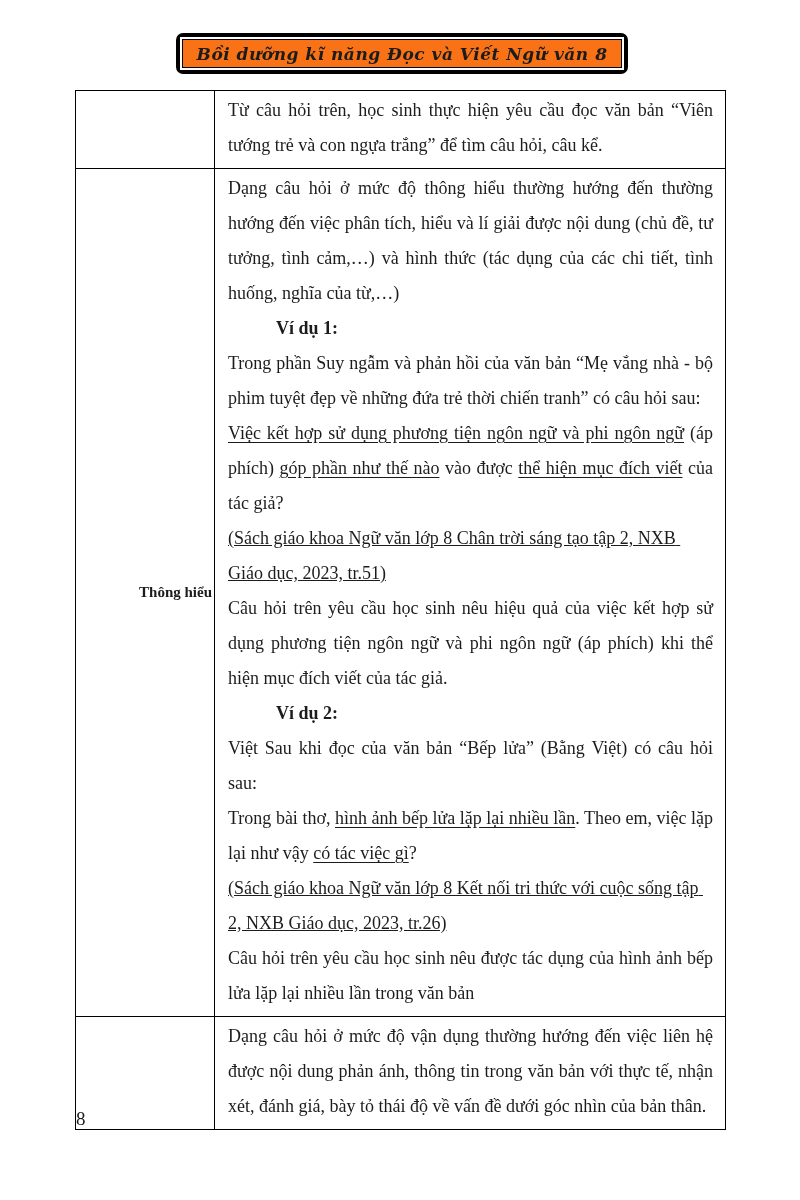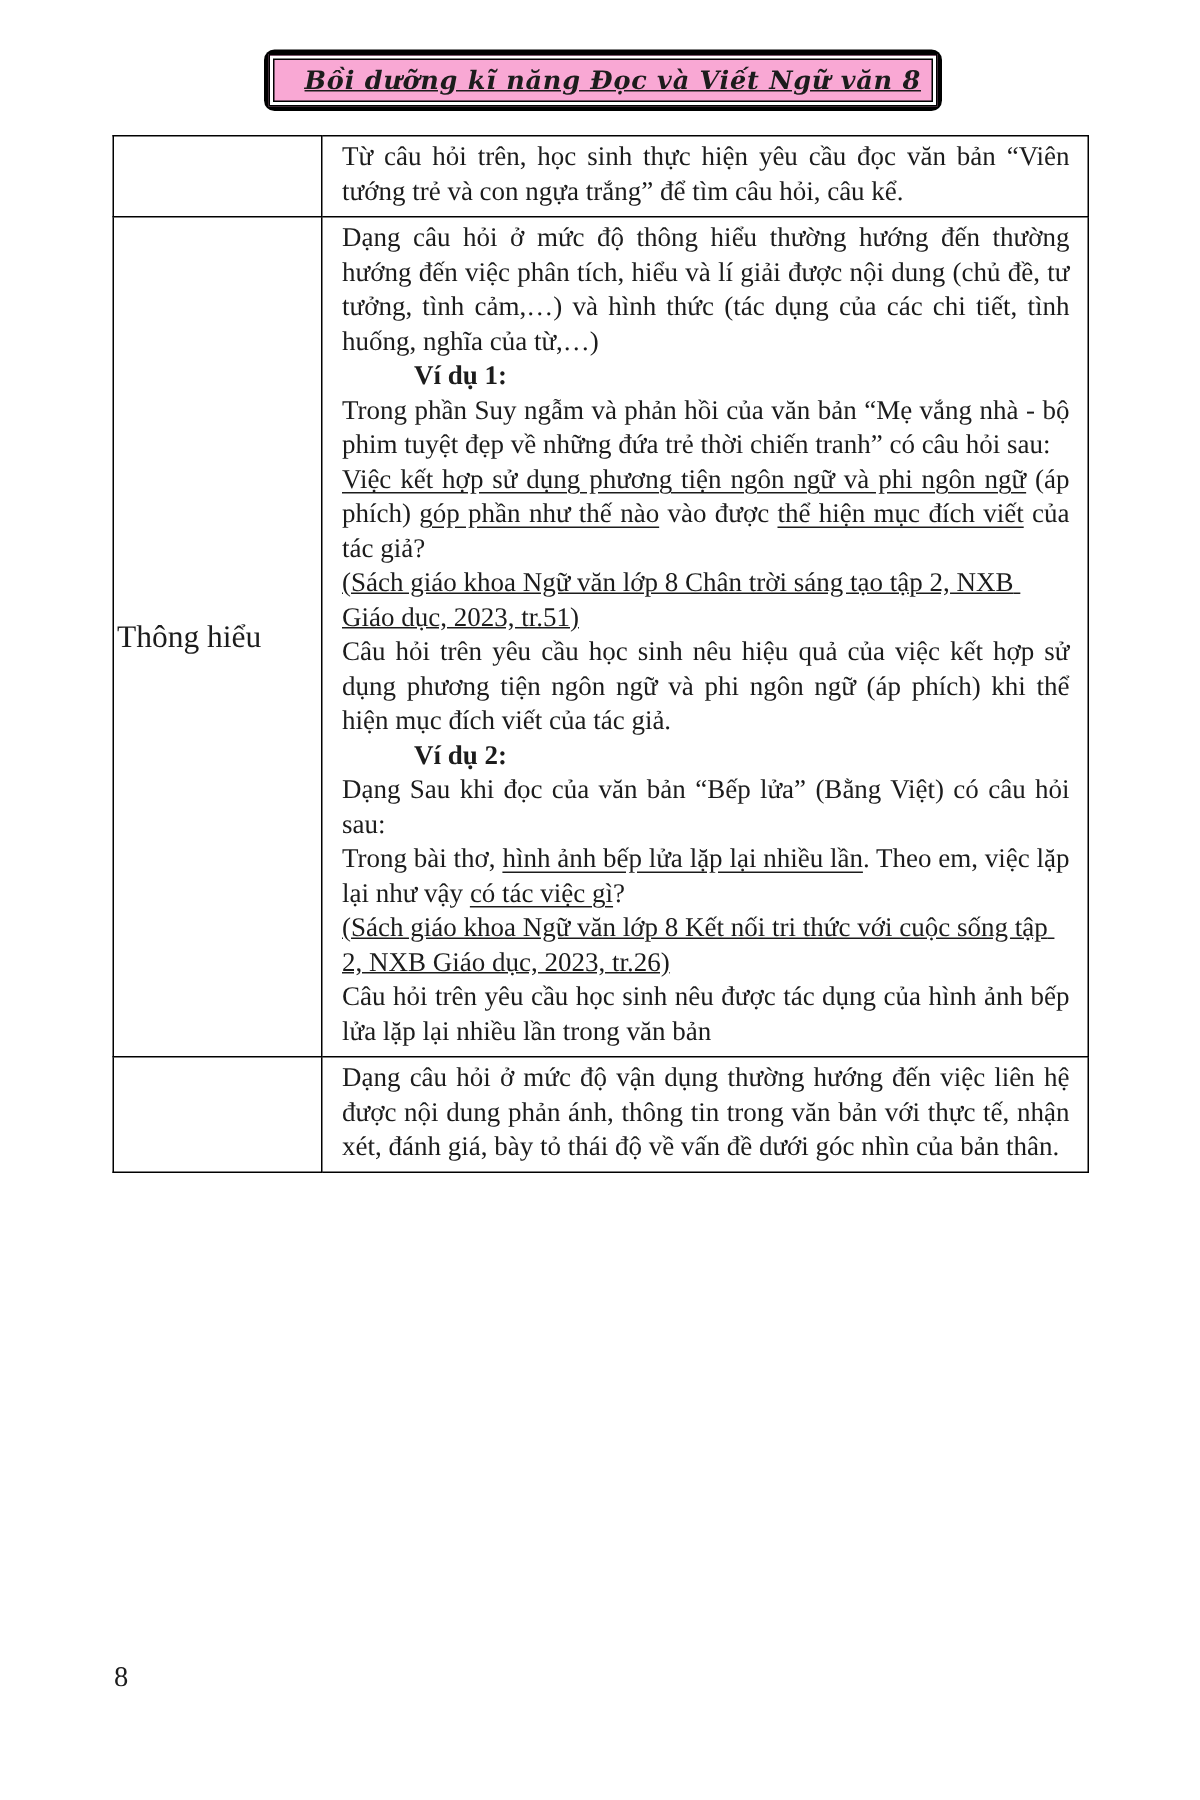--- a/index.html
+++ b/index.html
@@ -12,54 +12,53 @@
   }
   .page { position: relative; width: 800px; height: 1200px; overflow: hidden; }
 
   
   .banner-wrap {
     position: absolute; left: 176px; top: 33px; width: 452px;
     background: #000; border-radius: 7px; padding: 3px;
     box-sizing: border-box;
   }
   .banner-inner {
-    background: #f9a8d4;
+    background: #f97316;
     border: 1px solid #000;
     box-shadow: inset 0 0 0 2px #fff, inset 0 0 0 3px #000;
     padding: 7px 10px 6px;
-    text-align: right;
-    text-decoration: underline;
+    text-align: center;
   }
   .banner-title {
     font-family: "DejaVu Serif", serif;
     font-style: italic; font-weight: bold;
     font-size: 17px; letter-spacing: 0.5px;
     white-space: nowrap;
   }
 
   
   .content-table {
     position: absolute; left: 75px; top: 90px; width: 651px;
     border-collapse: collapse; table-layout: fixed;
   }
   .content-table td {
     border: 1.5px solid #000;
     vertical-align: middle;
   }
   .label-cell {
     width: 134px;
-    text-align: left;
-    font-weight: normal;
-    font-size: 21px;
+    text-align: right;
+    font-weight: bold;
+    font-size: 15px;
     padding: 2px;
   }
   .content-cell {
     padding: 2px 12px 5px 13px;
     font-size: 18px;
-    line-height: 23px;
+    line-height: 35px;
   }
   .content-cell p { margin: 0; text-align: justify; }
   .content-cell p.align-right { text-align: left; text-decoration: underline; }
   .seg { white-space: pre-wrap; }
   .u { text-decoration: underline; text-underline-offset: 3px; }
   .b { font-weight: bold; margin-left: 48px; }
   .i { }
 
   .page-number {
     position: absolute; left: 76px; top: 1108px;
@@ -92,21 +91,21 @@
           <span>Thông hiểu</span>
         </td>
         <td class="content-cell">
             <p><span class="seg">Dạng câu hỏi ở mức độ thông hiểu thường hướng đến thường hướng đến việc phân tích, hiểu và lí giải được nội dung (chủ đề, tư tưởng, tình cảm,…) và hình thức (tác dụng của các chi tiết, tình huống, nghĩa của từ,…)</span></p>
             <p><span class="seg b">Ví dụ 1:</span></p>
             <p><span class="seg">Trong phần Suy ngẫm và phản hồi của văn bản “Mẹ vắng nhà - bộ phim tuyệt đẹp về những đứa trẻ thời chiến tranh” có câu hỏi sau:</span></p>
             <p><span class="seg u">Việc kết hợp sử dụng phương tiện ngôn ngữ và phi ngôn ngữ</span><span class="seg"> (áp phích) </span><span class="seg u">góp phần như thế nào</span><span class="seg"> vào được </span><span class="seg u">thể hiện mục đích viết</span><span class="seg"> của tác giả?</span></p>
             <p class="align-right"><span class="seg">(Sách giáo khoa Ngữ văn lớp 8 Chân trời sáng tạo tập 2, NXB Giáo dục, 2023, tr.51)</span></p>
             <p><span class="seg">Câu hỏi trên yêu cầu học sinh nêu hiệu quả của việc kết hợp sử dụng phương tiện ngôn ngữ và phi ngôn ngữ (áp phích) khi thể hiện mục đích viết của tác giả.</span></p>
             <p><span class="seg b">Ví dụ 2:</span></p>
-            <p><span class="seg">Dạng </span><span class="seg i">Sau khi đọc</span><span class="seg"> của văn bản “Bếp lửa” (Bằng Việt) có câu hỏi sau:</span></p>
+            <p><span class="seg">Việt </span><span class="seg i">Sau khi đọc</span><span class="seg"> của văn bản “Bếp lửa” (Bằng Việt) có câu hỏi sau:</span></p>
             <p><span class="seg">Trong bài thơ, </span><span class="seg u">hình ảnh bếp lửa lặp lại nhiều lần</span><span class="seg">. Theo em, việc lặp lại như vậy </span><span class="seg u">có tác việc gì</span><span class="seg">?</span></p>
             <p class="align-right"><span class="seg">(Sách giáo khoa Ngữ văn lớp 8 Kết nối tri thức với cuộc sống tập 2, NXB Giáo dục, 2023, tr.26)</span></p>
             <p><span class="seg">Câu hỏi trên yêu cầu học sinh nêu được tác dụng của hình ảnh bếp lửa lặp lại nhiều lần trong văn bản</span></p>
           </td>
       </tr>
       <tr>
         <td class="label-cell">
           <span></span>
         </td>
         <td class="content-cell">

